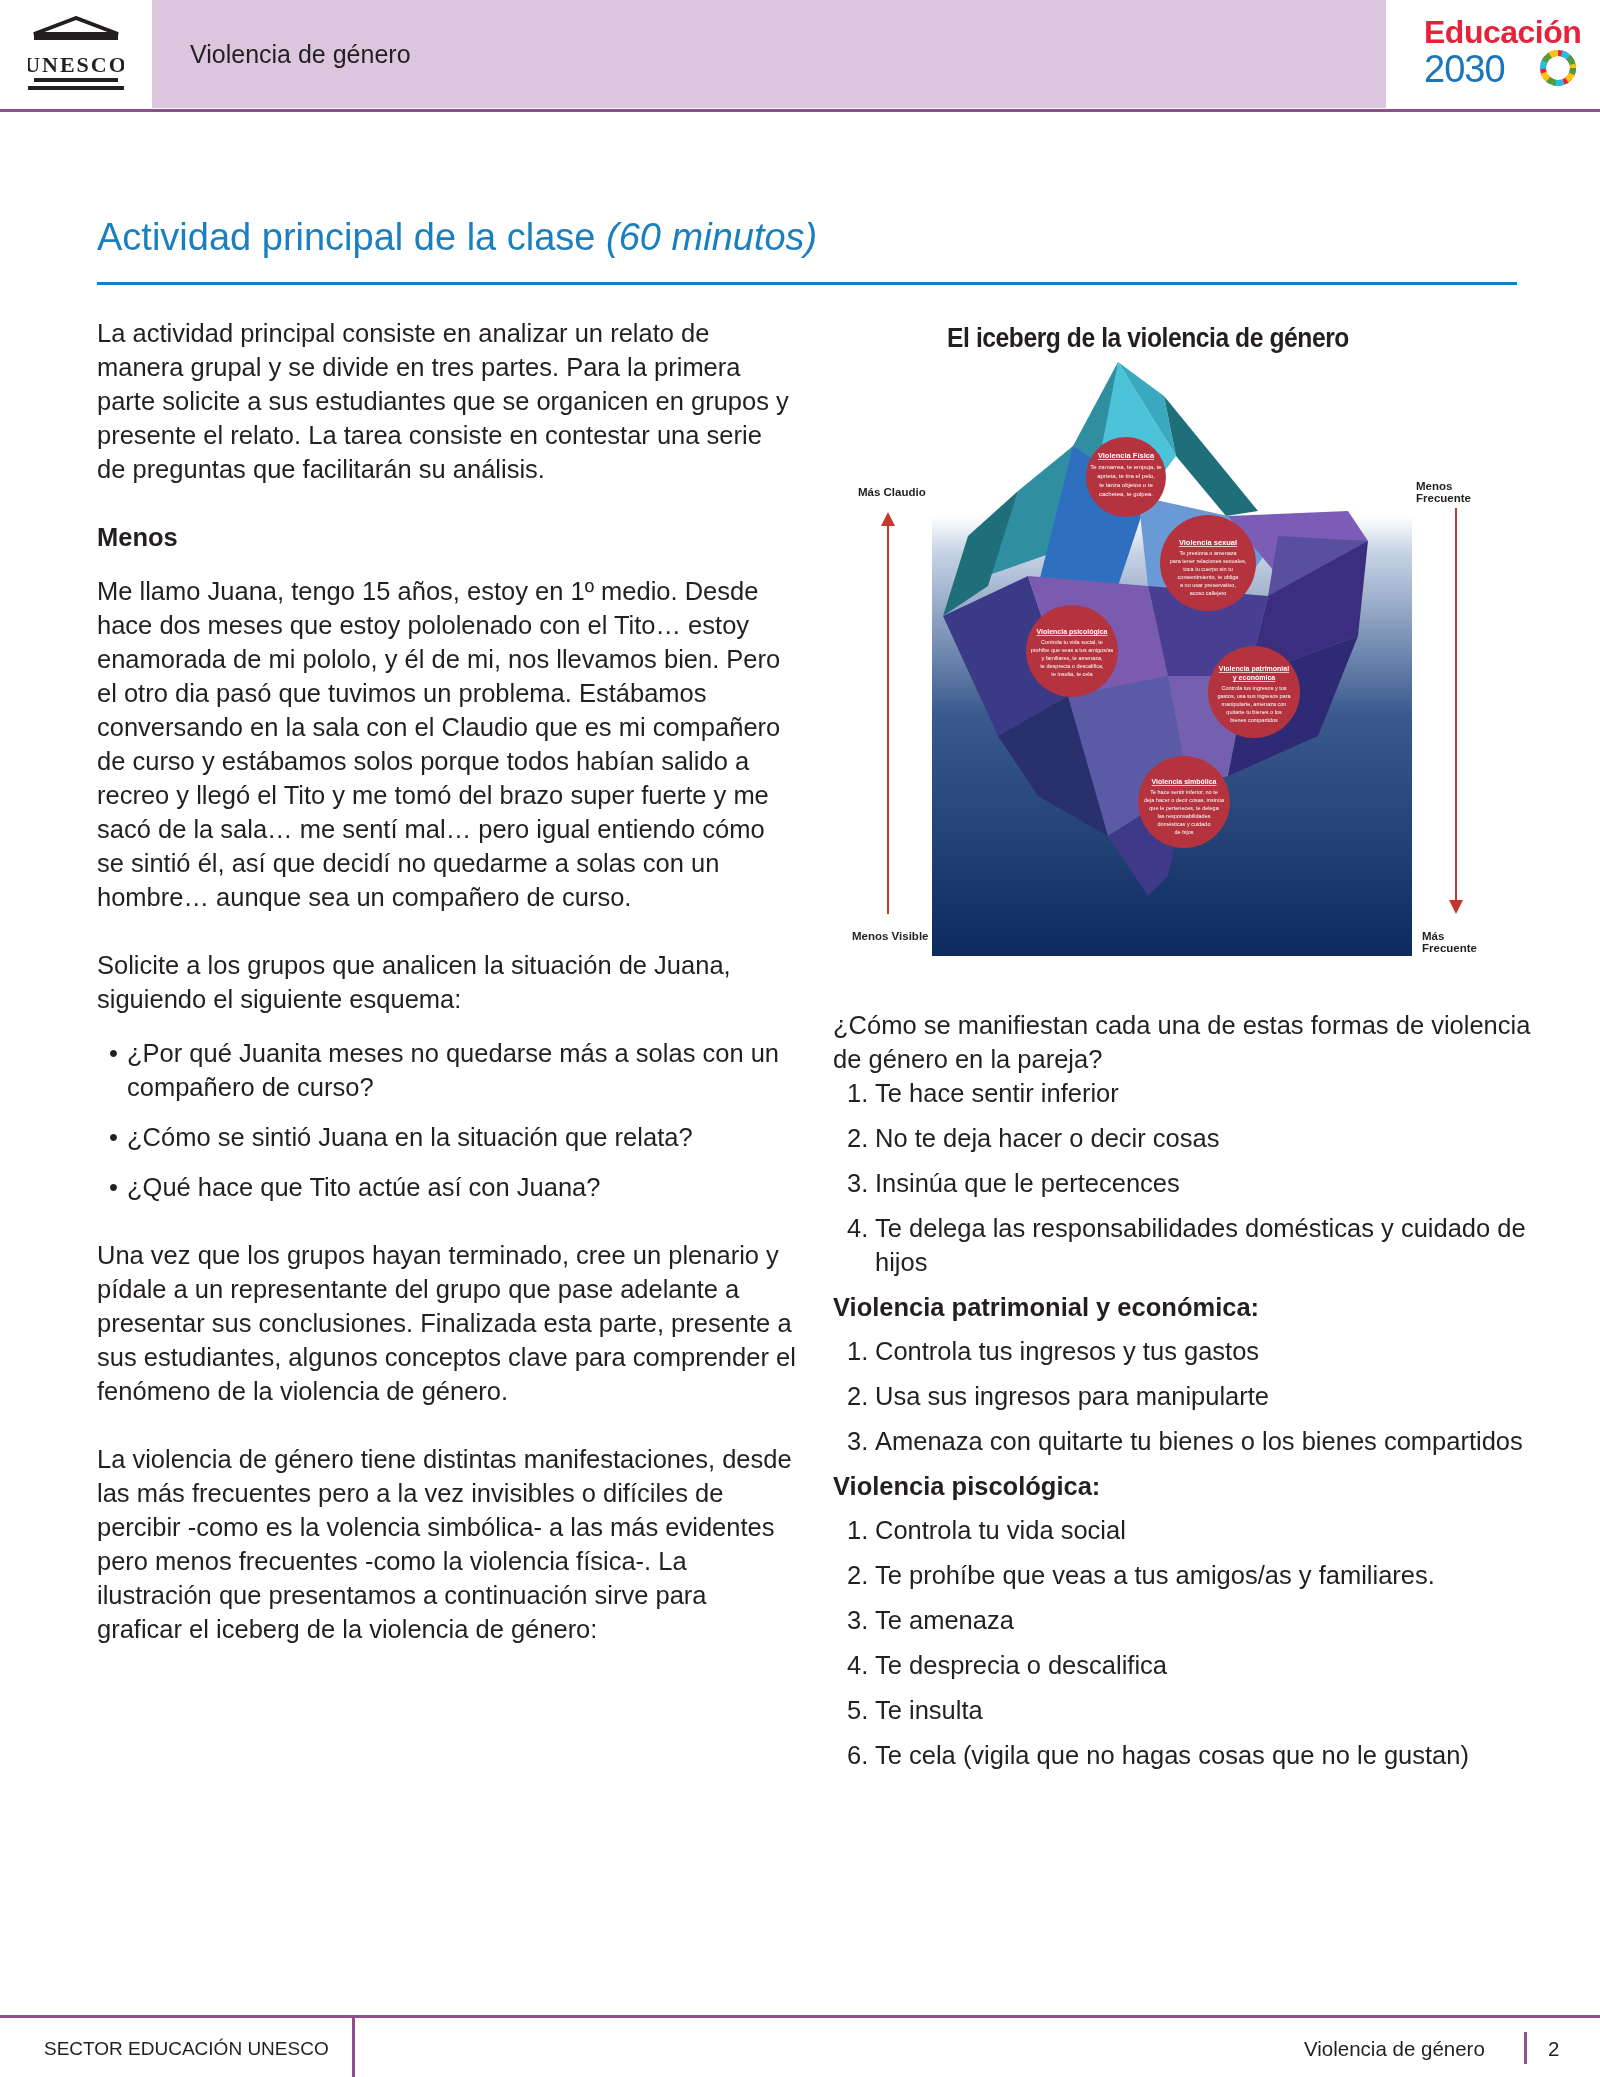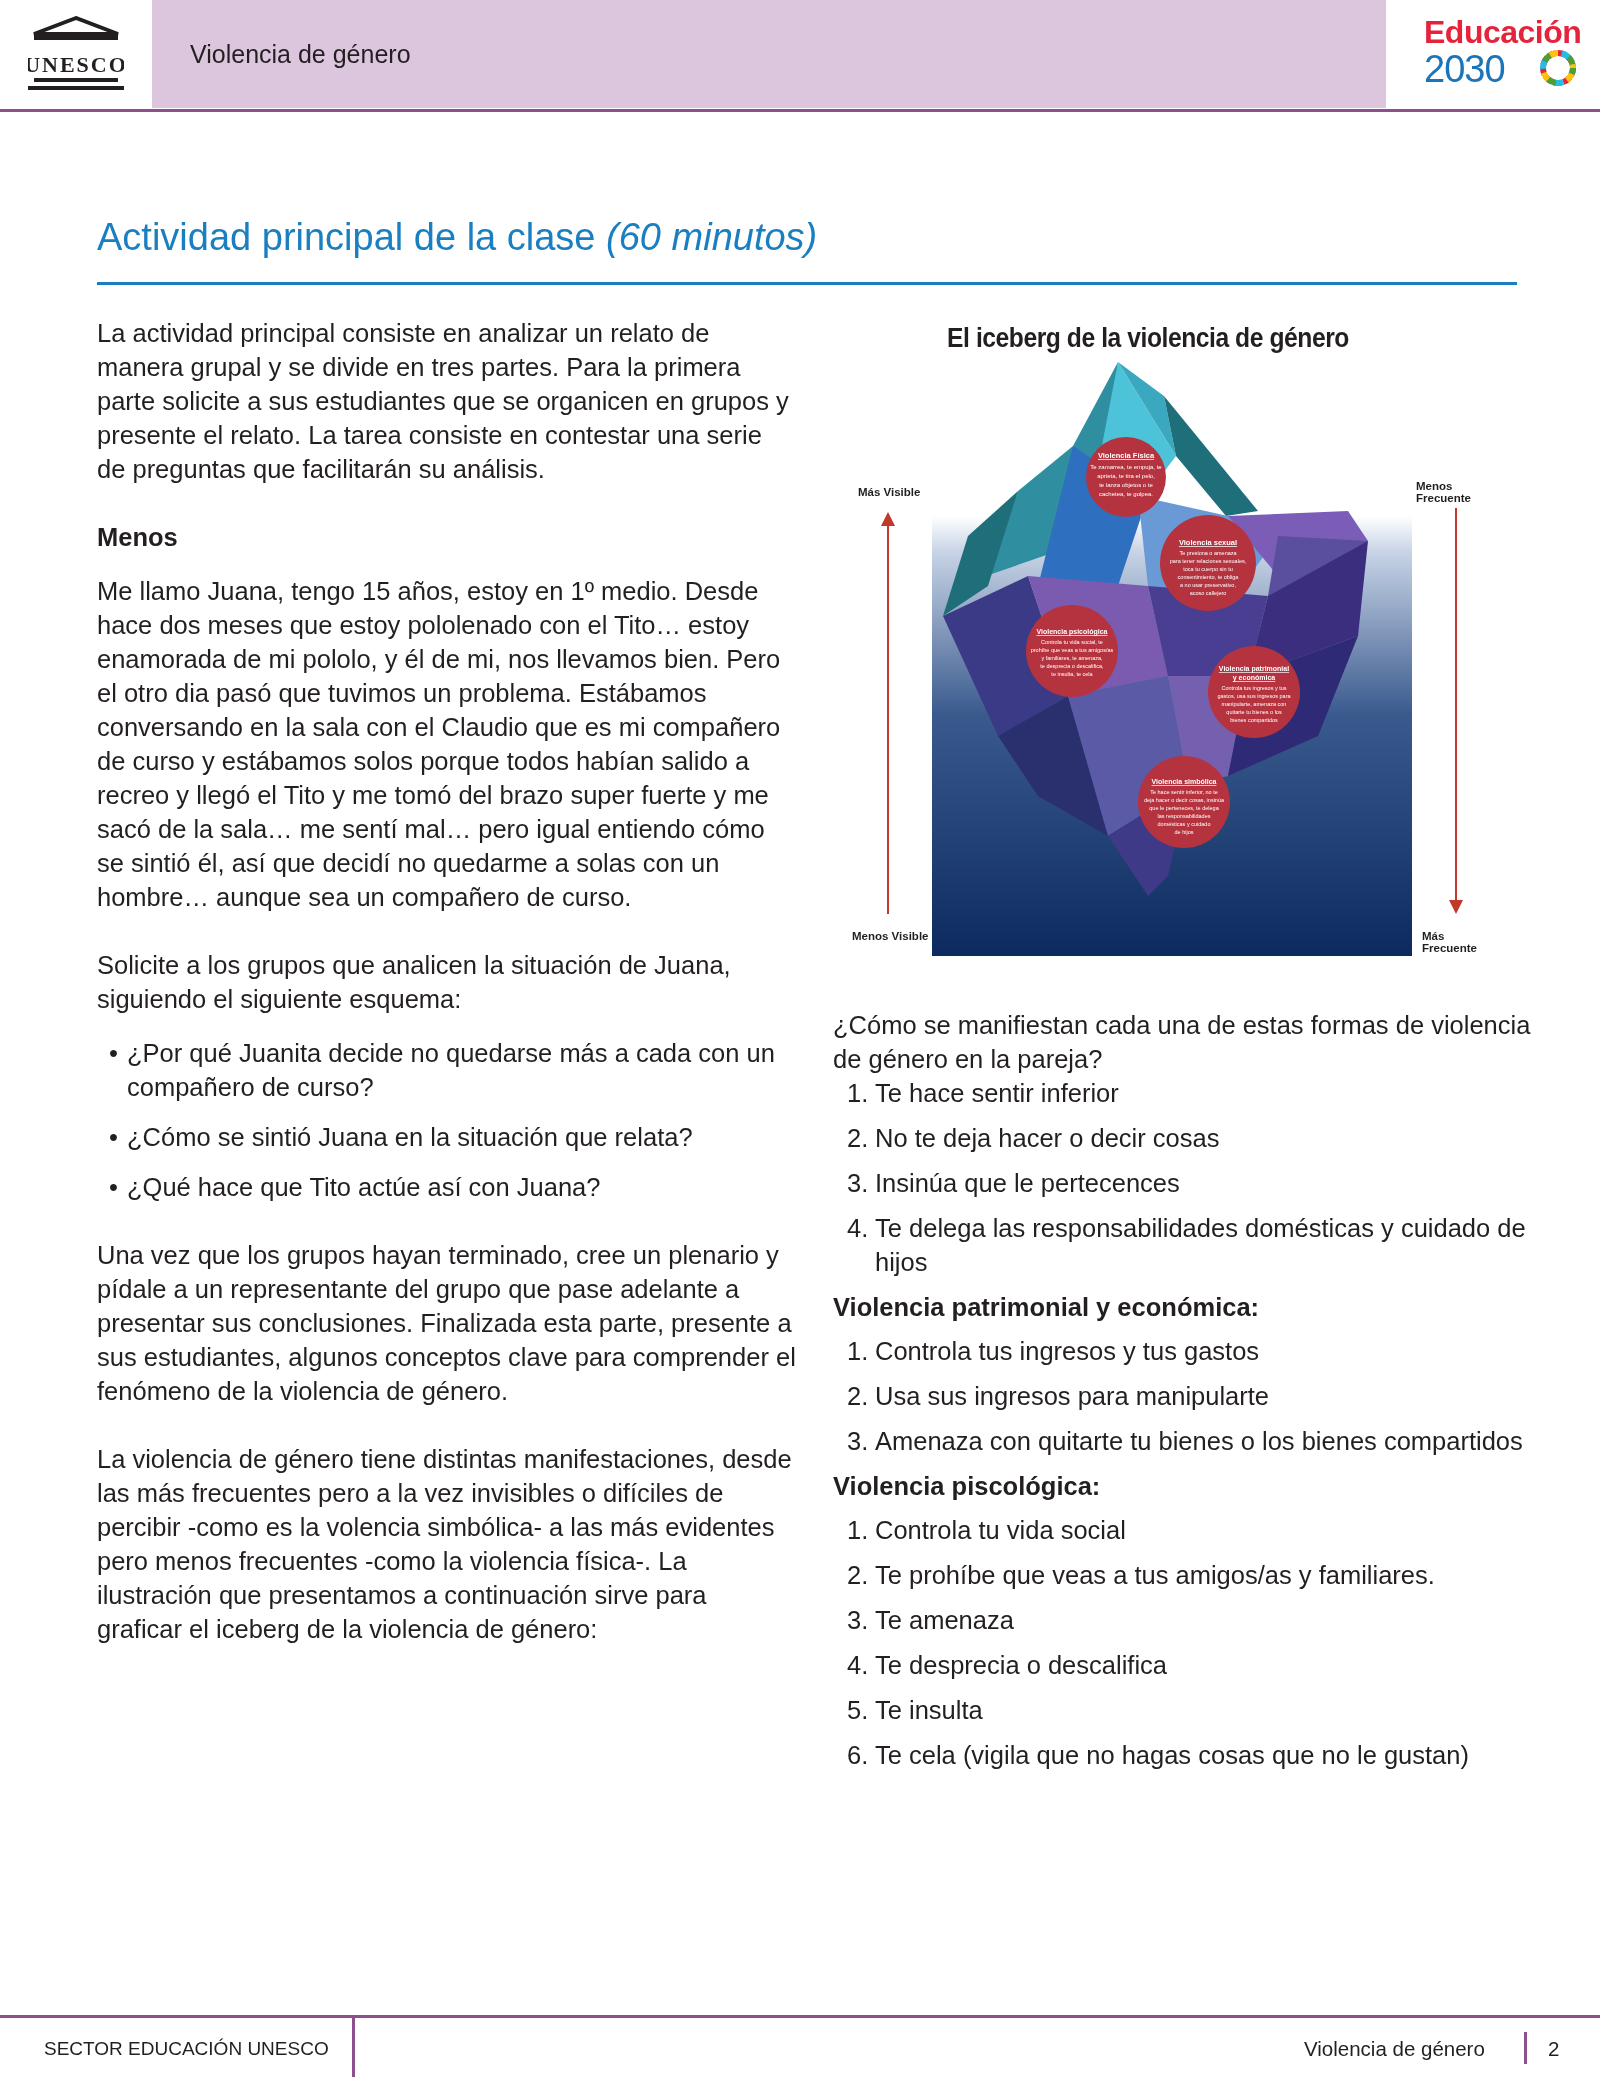--- a/index.html
+++ b/index.html
@@ -79,32 +79,32 @@
 
 <h2 class="section-title"><span>Actividad principal de la clase </span><span class="it">(60 minutos)</span></h2>
 <div class="section-rule"></div>
 
 <div class="left-col">
   <p>La actividad principal consiste en analizar un relato de manera grupal y se divide en tres partes. Para la primera parte solicite a sus estudiantes que se organicen en grupos y presente el relato. La tarea consiste en contestar una serie de preguntas que facilitarán su análisis.</p>
   <h3>Menos</h3>
   <p>Me llamo Juana, tengo 15 años, estoy en 1º medio. Desde hace dos meses que estoy pololenado con el Tito… estoy enamorada de mi pololo, y él de mi, nos llevamos bien. Pero el otro dia pasó que tuvimos un problema. Estábamos conversando en la sala con el Claudio que es mi compañero de curso y estábamos solos porque todos habían salido a recreo y llegó el Tito y me tomó del brazo super fuerte y me sacó de la sala… me sentí mal… pero igual entiendo cómo se sintió él, así que decidí no quedarme a solas con un hombre… aunque sea un compañero de curso.</p>
   <p style="margin-bottom:34px;">Solicite a los grupos que analicen la situación de Juana, siguiendo el siguiente esquema:</p>
   <ul class="bullets">
-    <li>¿Por qué Juanita decide no quedarse más a cada con un compañero de curso?</li>
+    <li>¿Por qué Juanita meses no quedarse más a solas con un compañero de curso?</li>
     <li>¿Cómo se sintió Juana en la situación que relata?</li>
     <li>¿Qué hace que Tito actúe así con Juana?</li>
   </ul>
   <p>Una vez que los grupos hayan terminado, cree un plenario y pídale a un representante del grupo que pase adelante a presentar sus conclusiones. Finalizada esta parte, presente a sus estudiantes, algunos conceptos clave para comprender el fenómeno de la violencia de género.</p>
   <p>La violencia de género tiene distintas manifestaciones, desde las más frecuentes pero a la vez invisibles o difíciles de percibir -como es la volencia simbólica- a las más evidentes pero menos frecuentes -como la violencia física-. La ilustración que presentamos a continuación sirve para graficar el iceberg de la violencia de género:</p>
 </div>
 
 <div class="iceberg">
   <div class="iceberg-title">El iceberg de la violencia de género</div>
 
-  <div class="axis-label" style="left:10px;top:170px;">Más Visible</div>
+  <div class="axis-label" style="left:10px;top:170px;">Más Claudio</div>
   <div class="axis-label" style="left:4px;top:614px;">Menos Visible</div>
   <div class="axis-label" style="left:568px;top:164px;">Menos Frecuente</div>
   <div class="axis-label" style="left:574px;top:614px;">Más Frecuente</div>
 
   <svg width="620" height="640" viewBox="0 0 620 640" style="position:absolute;left:0;top:0;">
     <defs>
       <linearGradient id="water" x1="0" y1="0" x2="0" y2="1">
         <stop offset="0" stop-color="#ffffff"></stop>
         <stop offset="0.08" stop-color="#c8d4e6"></stop>
         <stop offset="0.45" stop-color="#3a5a8e"></stop>

